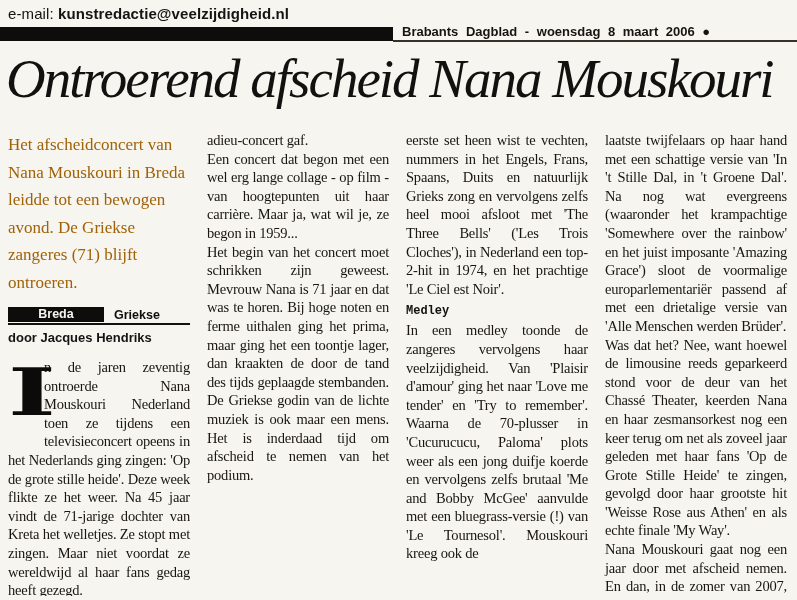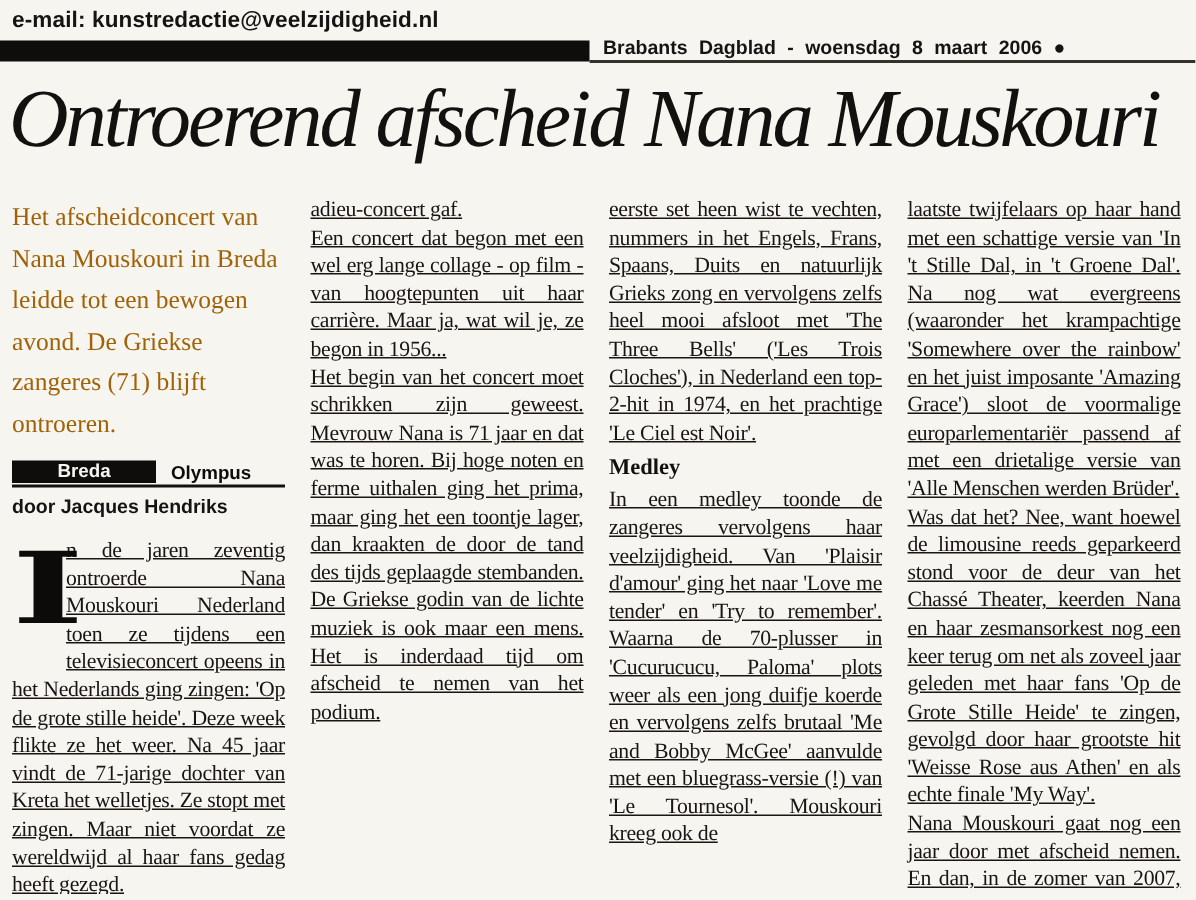--- a/index.html
+++ b/index.html
@@ -11,21 +11,21 @@
     font-family:"Liberation Serif", serif;
     overflow:hidden;
   }
 
   
   .email-line {
     position:absolute; top:5px; left:8px;
     font-family:"Liberation Sans", sans-serif;
     font-size:15px; letter-spacing:.1px;
   }
-  .email-line .lbl { font-weight:bold; }
+  .email-line .lbl { font-weight:normal; }
   .email-line .addr { font-weight:bold; }
 
   .header-bar {
     position:absolute; top:27px; left:0;
     width:393px; height:14px; background:#0e0d0c;
   }
   .masthead {
     position:absolute; top:24px; left:402px;
     font-family:"Liberation Sans", sans-serif;
     font-weight:bold; font-size:13px; word-spacing:4px;
@@ -75,39 +75,38 @@
   .byline {
     margin-top:5px; text-align:left;
     font-family:"Liberation Sans", sans-serif;
     font-weight:bold; font-size:13px;
   }
 
   .bodytext p {
     font-size:14.5px; line-height:18.6px;
     letter-spacing:-.2px; text-align:justify;
     color:#181512;
-    text-decoration:underline;
   }
   .col1-body { margin-top:13px; }
 
   .dropcap-box {
     float:left; width:31px; height:73px; margin-right:5px; margin-top:3px;
     overflow:visible;
   }
   .dropcap-box .glyph {
     display:inline-block;
     font-family:"DejaVu Serif", serif;
     font-weight:bold; font-size:66px; line-height:62px;
     transform:scaleX(1.55); transform-origin:0 50%;
     color:#0c0b0a;
   }
 
   .subhead {
-    font-family:Liberation Serif, serif;
-    font-weight:bold; font-size:15px;
+    font-family:Liberation Mono, monospace;
+    font-weight:bold; font-size:12px;
     margin:6px 0 3px 0; color:#13110f;
   }
 </style>
 </head>
 <body>
 
 <div class="email-line">
   <span class="lbl">e-mail:</span>
   <span class="addr">kunstredactie@veelzijdigheid.nl</span>
 </div>
@@ -117,36 +116,36 @@
 
 <h1 class="headline">Ontroerend afscheid Nana Mouskouri</h1>
 
 <div class="columns">
 
   <div class="col">
     <div class="intro">Het afscheidconcert van Nana Mouskouri in Breda leidde tot een bewogen avond. De Griekse zangeres (71) blijft ontroeren.</div>
 
     <div class="kicker">
       <span class="loc">Breda</span>
-      <span class="sec">Olympus</span>
+      <span class="sec">Griekse</span>
     </div>
 
     <div class="byline">door Jacques Hendriks</div>
 
     <div class="bodytext col1-body">
       <p>
         <span class="dropcap-box"><span class="glyph">I</span></span><span>n de jaren zeventig ontroerde Nana Mouskouri Nederland toen ze tijdens een televisieconcert opeens in het Nederlands ging zingen: 'Op de grote stille heide'. Deze week flikte ze het weer. Na 45 jaar vindt de 71-jarige dochter van Kreta het welletjes. Ze stopt met zingen. Maar niet voordat ze wereldwijd al haar fans gedag heeft gezegd.</span>
       </p>
 
     </div>
   </div>
 
   <div class="col bodytext">
     <p>adieu-concert gaf.</p>
-    <p>Een concert dat begon met een wel erg lange collage - op film - van hoogtepunten uit haar carrière. Maar ja, wat wil je, ze begon in 1956...</p>
+    <p>Een concert dat begon met een wel erg lange collage - op film - van hoogtepunten uit haar carrière. Maar ja, wat wil je, ze begon in 1959...</p>
     <p>Het begin van het concert moet schrikken zijn geweest. Mevrouw Nana is 71 jaar en dat was te horen. Bij hoge noten en ferme uithalen ging het prima, maar ging het een toontje lager, dan kraakten de door de tand des tijds geplaagde stembanden. De Griekse godin van de lichte muziek is ook maar een mens. Het is inderdaad tijd om afscheid te nemen van het podium.</p>
 
   </div>
 
   <div class="col bodytext">
     <p>eerste set heen wist te vechten, nummers in het Engels, Frans, Spaans, Duits en natuurlijk Grieks zong en vervolgens zelfs heel mooi afsloot met 'The Three Bells' ('Les Trois Cloches'), in Nederland een top-2-hit in 1974, en het prachtige 'Le Ciel est Noir'.</p>
     <h3 class="subhead">Medley</h3>
     <p>In een medley toonde de zangeres vervolgens haar veelzijdigheid. Van 'Plaisir d'amour' ging het naar 'Love me tender' en 'Try to remember'. Waarna de 70-plusser in 'Cucurucucu, Paloma' plots weer als een jong duifje koerde en vervolgens zelfs brutaal 'Me and Bobby McGee' aanvulde met een bluegrass-versie (!) van 'Le Tournesol'. Mouskouri kreeg ook de</p>
   </div>
 

